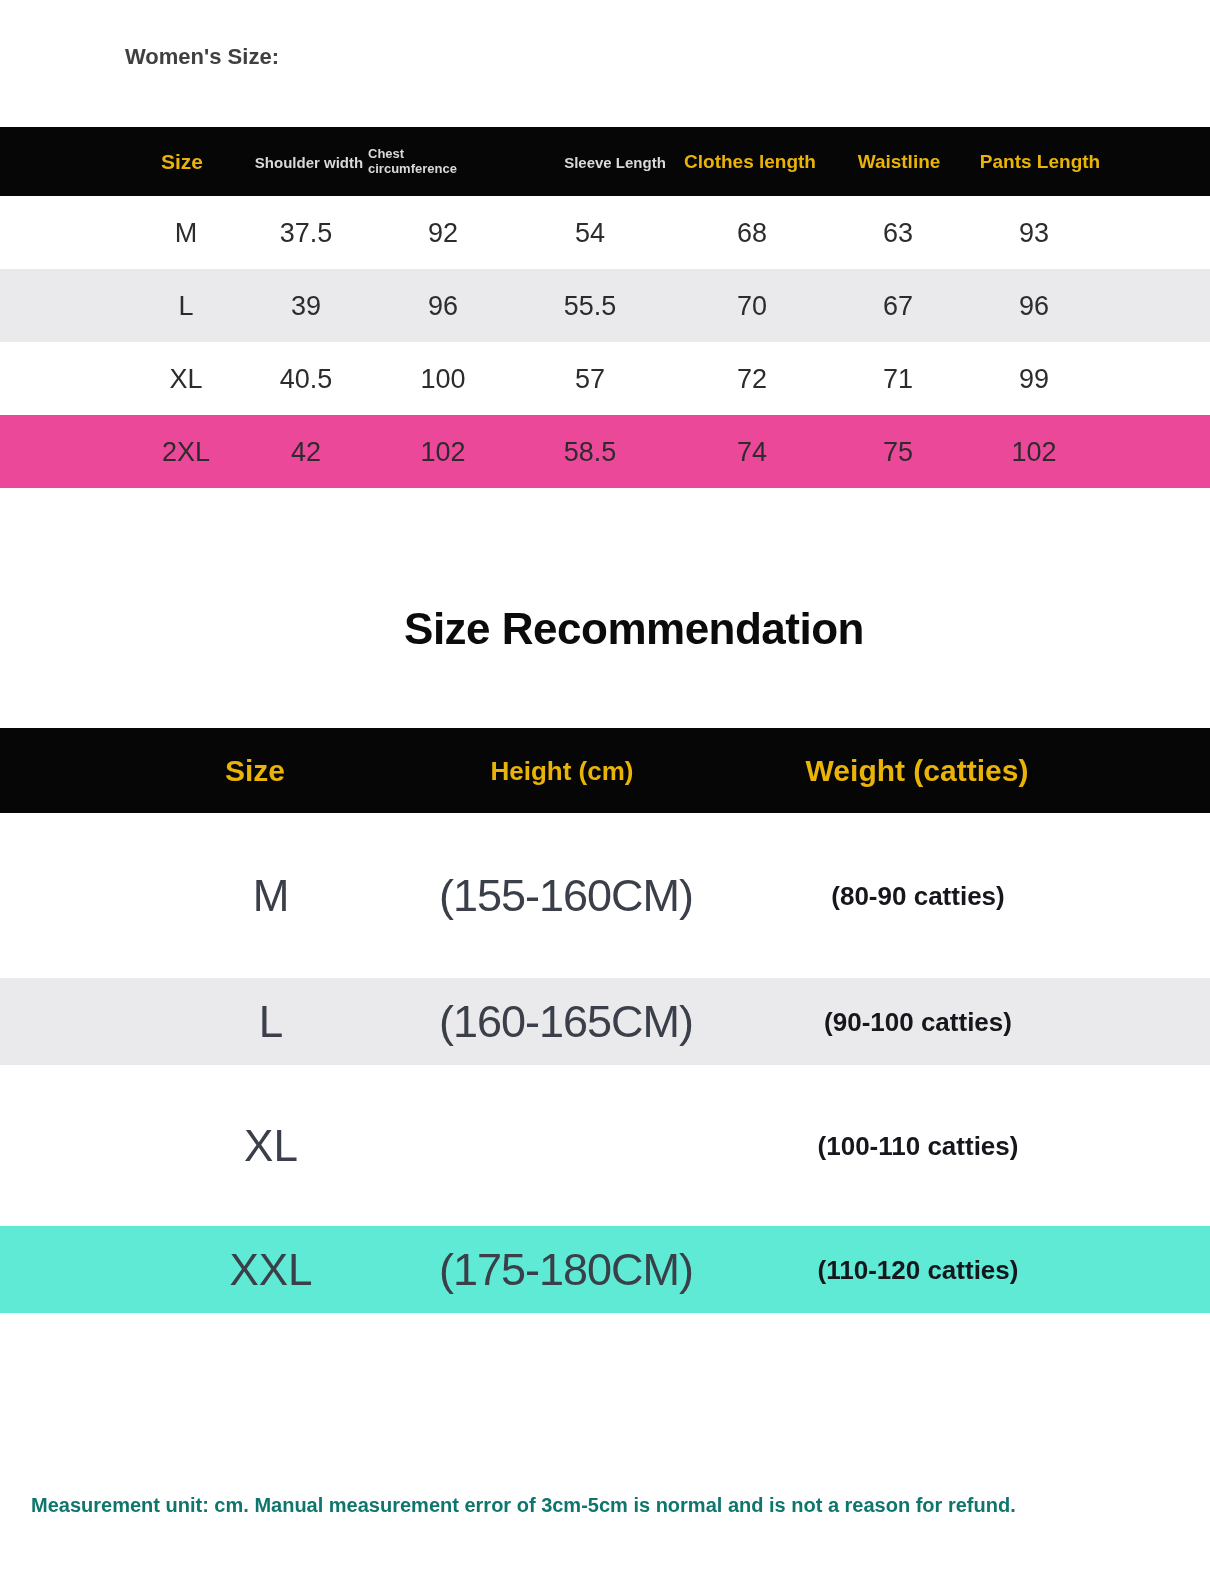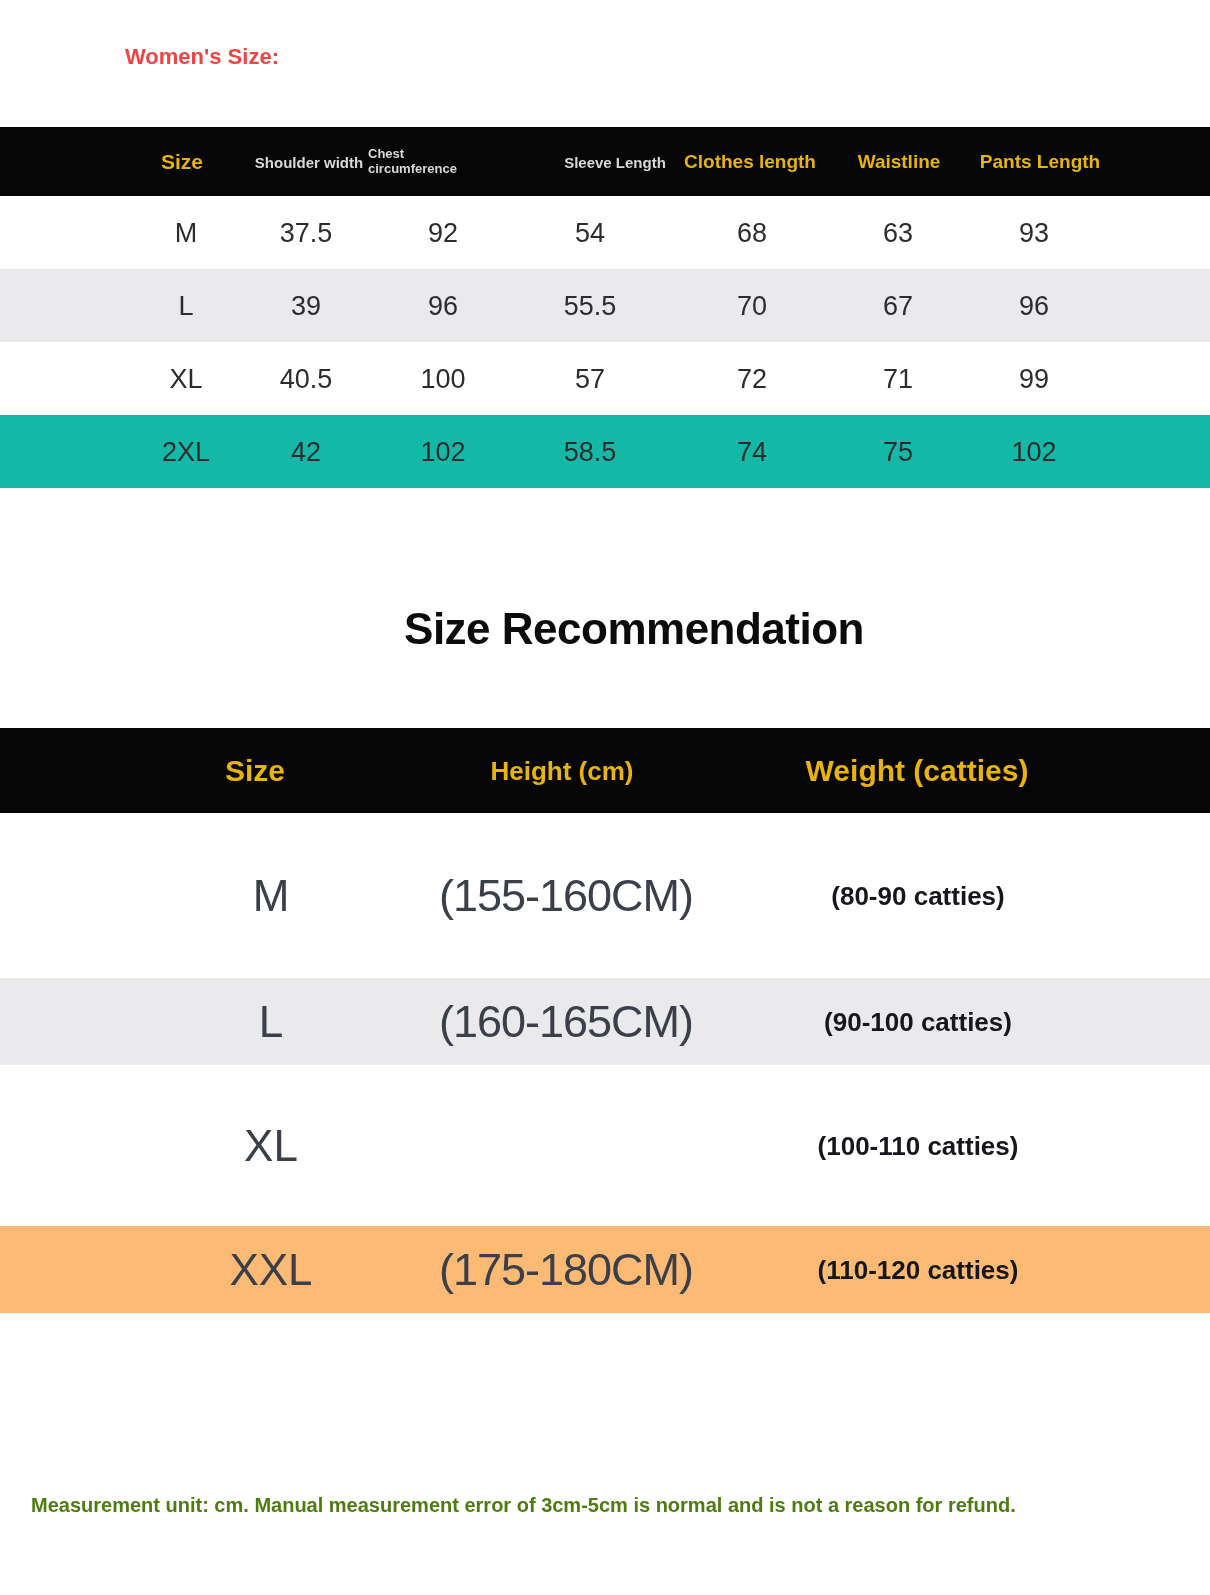--- a/index.html
+++ b/index.html
@@ -1,34 +1,34 @@
 <!DOCTYPE html>
 <html><head>
 <meta charset="utf-8">
 <style>
   html,body{margin:0;padding:0;background:#ffffff;}
   body{font-family:"Liberation Sans","DejaVu Sans",sans-serif;}
   .page{position:relative;width:1210px;height:1595px;background:#ffffff;overflow:hidden;}
 
   
   .ws-title{position:absolute;left:125px;top:44px;margin:0;
-            font-size:22px;font-weight:700;color:#ef4444;}
+            font-size:22px;font-weight:700;color:#404040;}
 
   
   .cell{position:absolute;top:50%;transform:translate(-50%,-50%);
         white-space:nowrap;}
 
   
   .t1-header{position:absolute;left:0;top:127px;width:100%;height:69px;
              background:#060606;}
   .t1-row{position:absolute;left:0;width:100%;height:73px;background:#ffffff;}
   .row-m  {top:196px;}
   .row-l  {top:269px;background:#eaeaec;}
   .row-xl {top:342px;}
-  .row-2xl{top:415px;background:#14b8a6;}
+  .row-2xl{top:415px;background:#ec4899;}
 
   .hc{color:#eab308;font-weight:700;font-size:19px;}
   .hc.dim{color:#d9d9d9;font-size:15px;}
   .t1-header .c1{left:182px;font-size:21px;}
   .t1-header .c2{left:309px;}
   .t1-header .c3{left:368px;transform:translateY(-50%);font-size:13px;
                  width:104px;white-space:normal;line-height:1.2;text-align:left;}
   .t1-header .c4{left:615px;}
   .t1-header .c5{left:750px;}
   .t1-header .c6{left:899px;}
@@ -52,29 +52,29 @@
   .t2-header{position:absolute;left:0;top:728px;width:100%;height:85px;
              background:#060606;}
   .t2-header .c1{left:255px;font-size:30px;}
   .t2-header .c2{left:562px;font-size:26px;}
   .t2-header .c3{left:917px;font-size:30px;}
 
   .t2-row{position:absolute;left:0;width:100%;background:#ffffff;}
   .row2-m  {top:813px;height:165px;}
   .row2-l  {top:978px;height:87px;background:#eaeaec;}
   .row2-xl {top:1065px;height:161px;}
-  .row2-xxl{top:1226px;height:87px;background:#fdba74;}
+  .row2-xxl{top:1226px;height:87px;background:#5eead4;}
 
   .t2-row .sz{left:271px;font-size:44px;color:#3a3f49;}
   .t2-row .ht{left:566px;font-size:45px;color:#3a3f49;letter-spacing:-1px;}
   .t2-row .wt{left:918px;font-size:26px;font-weight:700;color:#15171c;}
 
   
   .note{position:absolute;left:31px;top:1494px;margin:0;
-        font-size:20px;font-weight:700;color:#4d7c0f;}
+        font-size:20px;font-weight:700;color:#0f766e;}
 </style>
 </head>
 <body>
 
 <div class="page">
 
   <h1 class="ws-title">Women's Size:</h1>
 
   <section>
     <div class="t1-header">

